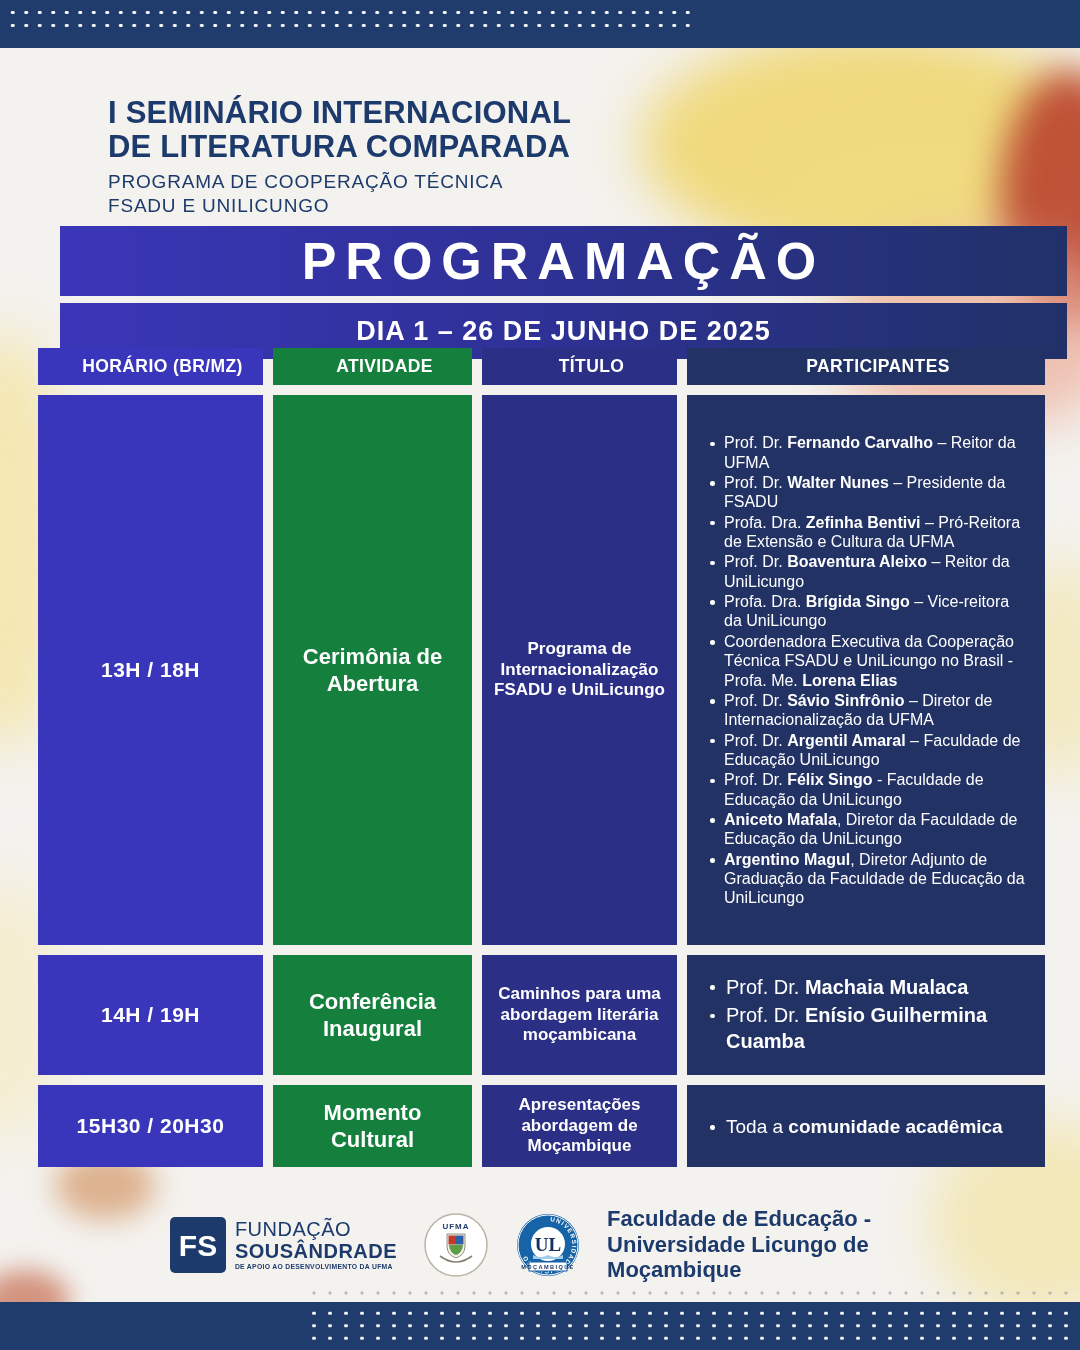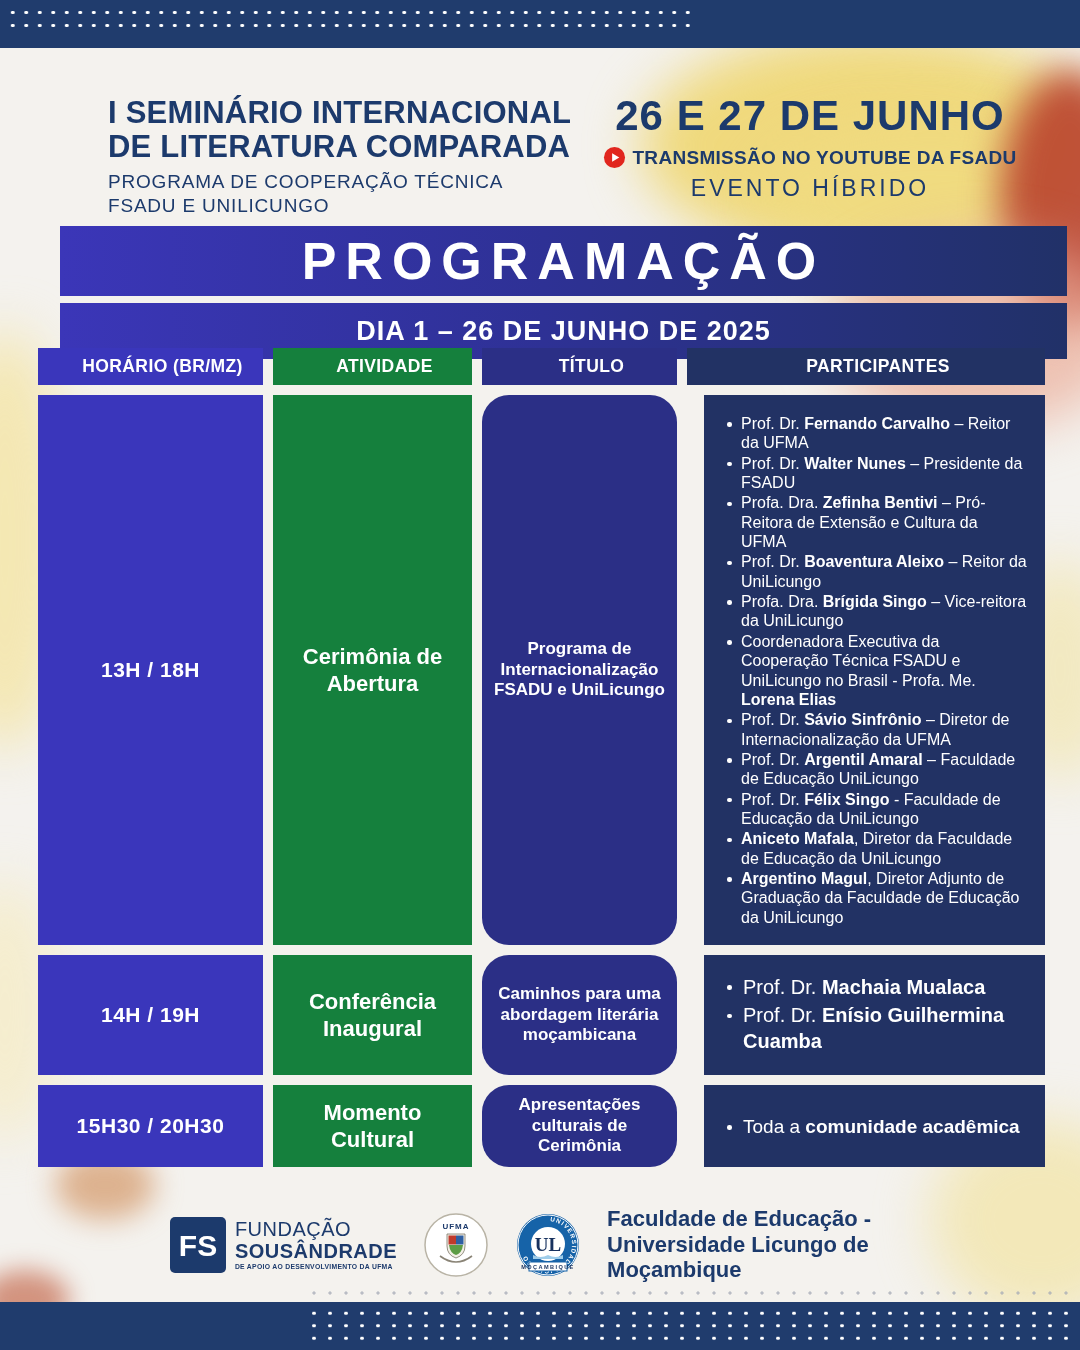--- a/index.html
+++ b/index.html
@@ -71,22 +71,22 @@
     column-gap:10px; row-gap:10px;
   }
   .cell{ color:#fff; display:flex; align-items:center; justify-content:center; text-align:center; }
   .c1{ background:#3a36bb; }
   .c2{ background:#15803d; }
   .c3{ background:#2b2f86; }
   .c4{ background:#223264; }
   .head-cell{ font-size:17.5px; font-weight:700; letter-spacing:.4px;padding-left:24px; }
   .time-cell{ font-size:21px; font-weight:700; letter-spacing:.5px; }
   .activity-cell{ font-size:22px; font-weight:700; line-height:1.25; padding:0 20px; }
-  .title-cell{ font-size:17px; font-weight:700; line-height:1.22; padding:0 12px;border-radius:27px; }
-  .part-cell{ align-items:center; justify-content:flex-start; text-align:left; padding:16px 18px 14px 22px;margin-left:17px; }
+  .title-cell{ font-size:17px; font-weight:700; line-height:1.22; padding:0 12px; }
+  .part-cell{ align-items:center; justify-content:flex-start; text-align:left; padding:16px 18px 14px 22px; }
   .plist{ list-style:none; width:100%; }
   .plist li{ position:relative; padding-left:15px; }
   .plist li::before{
     content:""; position:absolute; left:1px; top:.52em;
     width:4.5px; height:4.5px; border-radius:50%; background:#fff;
   }
   .plist .b{ font-weight:700; }
   .plist-sm{ font-size:16px; line-height:1.21; }
   .plist-sm li{ margin-bottom:1px; }
   .plist-lg{ font-size:20px; line-height:1.28; }
@@ -132,31 +132,20 @@
 
   <div class="title-block">
     <div class="title-line">I SEMINÁRIO INTERNACIONAL</div>
     <div class="title-line">DE LITERATURA COMPARADA</div>
     <div class="subtitle-block">
       <div class="subtitle-line">PROGRAMA DE COOPERAÇÃO TÉCNICA</div>
       <div class="subtitle-line">FSADU E UNILICUNGO</div>
     </div>
   </div>
 
-  <div class="dates-block">
-    <div class="big-date">26 E 27 DE JUNHO</div>
-    <div class="broadcast-row">
-      <svg class="play-icon" viewBox="0 0 24 24">
-        <circle cx="12" cy="12" r="11" fill="#e1261d"></circle>
-        <path d="M9.5 7.5 L17 12 L9.5 16.5 Z" fill="#ffffff"></path>
-      </svg>
-      <span class="broadcast-text">TRANSMISSÃO NO YOUTUBE DA FSADU</span>
-    </div>
-    <div class="event-mode">EVENTO HÍBRIDO</div>
-  </div>
 
   <div class="banner banner-program">PROGRAMAÇÃO</div>
   <div class="banner banner-day">DIA 1 – 26 DE JUNHO DE 2025</div>
 
   <div class="schedule">
     <div class="cell c1 head-cell">HORÁRIO (BR/MZ)</div>
     <div class="cell c2 head-cell">ATIVIDADE</div>
     <div class="cell c3 head-cell">TÍTULO</div>
     <div class="cell c4 head-cell">PARTICIPANTES</div>
 
@@ -184,21 +173,21 @@
     <div class="cell c3 title-cell">Caminhos para uma abordagem literária moçambicana</div>
     <div class="cell c4 part-cell">
       <ul class="plist plist-lg">
           <li><span>Prof. Dr. </span><span class="b">Machaia Mualaca</span></li>
           <li><span>Prof. Dr. </span><span class="b">Enísio Guilhermina Cuamba</span></li>
         </ul>
     </div>
 
     <div class="cell c1 time-cell">15H30 / 20H30</div>
     <div class="cell c2 activity-cell">Momento Cultural</div>
-    <div class="cell c3 title-cell">Apresentações culturais de Cerimônia</div>
+    <div class="cell c3 title-cell">Apresentações abordagem de Moçambique</div>
     <div class="cell c4 part-cell">
       <ul class="plist plist-md">
           <li><span>Toda a </span><span class="b">comunidade acadêmica</span></li>
         </ul>
     </div>
   </div>
 
   <div class="footer">
     <div class="fs-logo">
       <svg width="58" height="58" viewBox="0 0 58 58">

